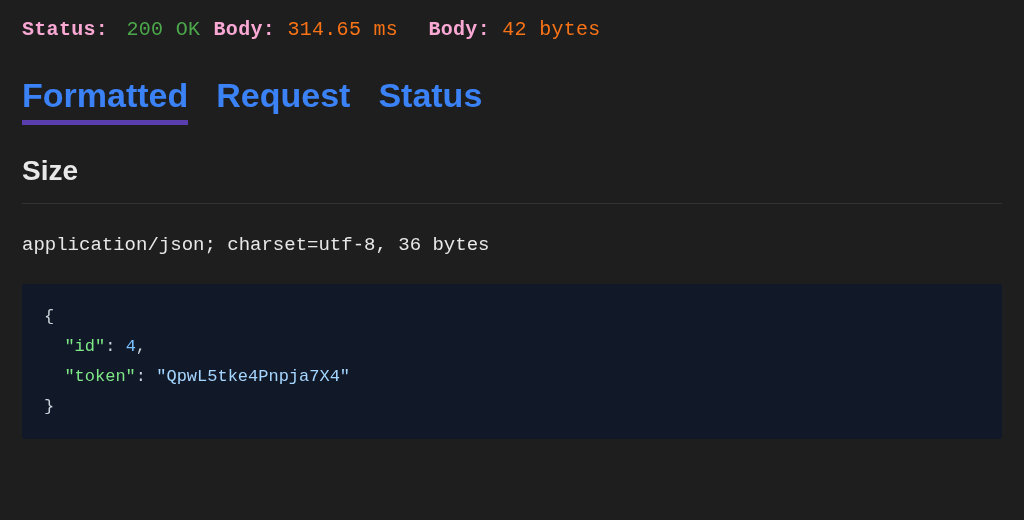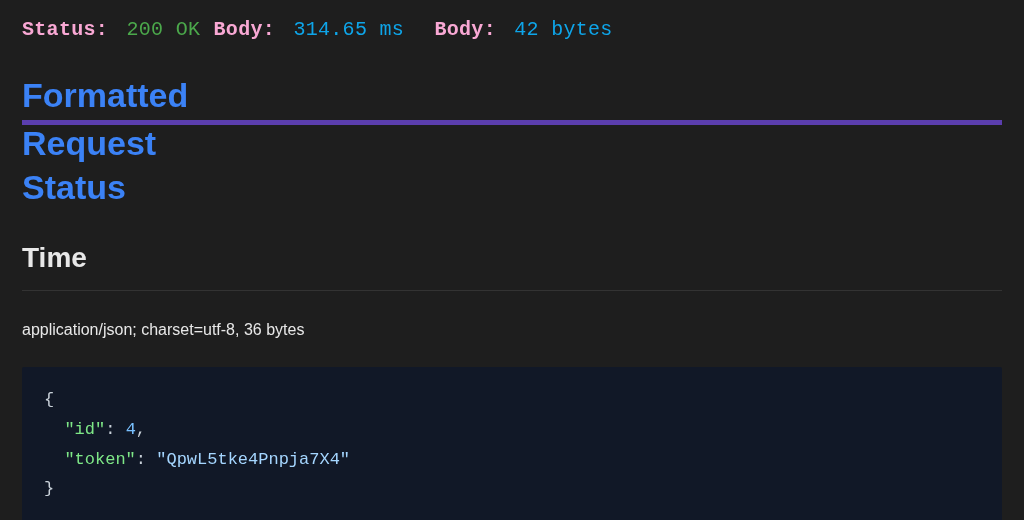--- a/index.html
+++ b/index.html
@@ -26,29 +26,28 @@
   .status-line .lbl {
     color: #f9a8d4;
   }
   .status-line .ok {
     color: #4ba84b;
     font-weight: 400;
     margin-left: 6px;
     margin-right: 1px;
   }
   .status-line .val {
-    color: #0ea5e9;
+    color: #f97316;
     font-weight: 400;
-    margin-left: 6px;
     margin-right: 18px;
   }
   .tabs {
     display: flex;
+    gap: 28px;
     margin-bottom: 30px;
-    flex-direction: column;
   }
   .tab {
     font-size: 34px;
     font-weight: 700;
     color: #3b82f6;
     cursor: pointer;
     padding-bottom: 6px;
     line-height: 1.1;
   }
   .tab.active {
@@ -56,24 +55,25 @@
   }
   .section-header {
     font-size: 28px;
     font-weight: 700;
     color: #e8e8e8;
     padding-bottom: 16px;
     border-bottom: 1px solid #333;
     margin-bottom: 30px;
   }
   .meta-line {
-    font-size: 16px;
+    font-size: 19px;
     color: #e8e8e8;
     font-weight: 400;
     margin-bottom: 28px;
+    font-family: Liberation Mono, monospace;
   }
   .code-block {
     background: #111827;
     padding: 18px 22px;
     font-family: Consolas, "Courier New", monospace;
     font-size: 17px;
     line-height: 1.75;
     color: #c9d1d9;
     border-radius: 2px;
   }
@@ -96,21 +96,21 @@
     <span class="lbl">Body:</span>
     <span class="val">42 bytes</span>
   </div>
 
   <div class="tabs">
     <div class="tab active">Formatted</div>
     <div class="tab">Request</div>
     <div class="tab">Status</div>
   </div>
 
-  <div class="section-header">Time</div>
+  <div class="section-header">Size</div>
 
   <div class="meta-line">application/json; charset=utf-8, 36 bytes</div>
 
   <div class="code-block">
     <div class="line"><span class="tok-punc">{</span></div>
     <div class="line">  <span class="tok-key">"id"</span><span class="tok-punc">: </span><span class="tok-num">4</span><span class="tok-punc">,</span></div>
     <div class="line">  <span class="tok-key">"token"</span><span class="tok-punc">: </span><span class="tok-str">"QpwL5tke4Pnpja7X4"</span></div>
     <div class="line"><span class="tok-punc">}</span></div>
   </div>
 

